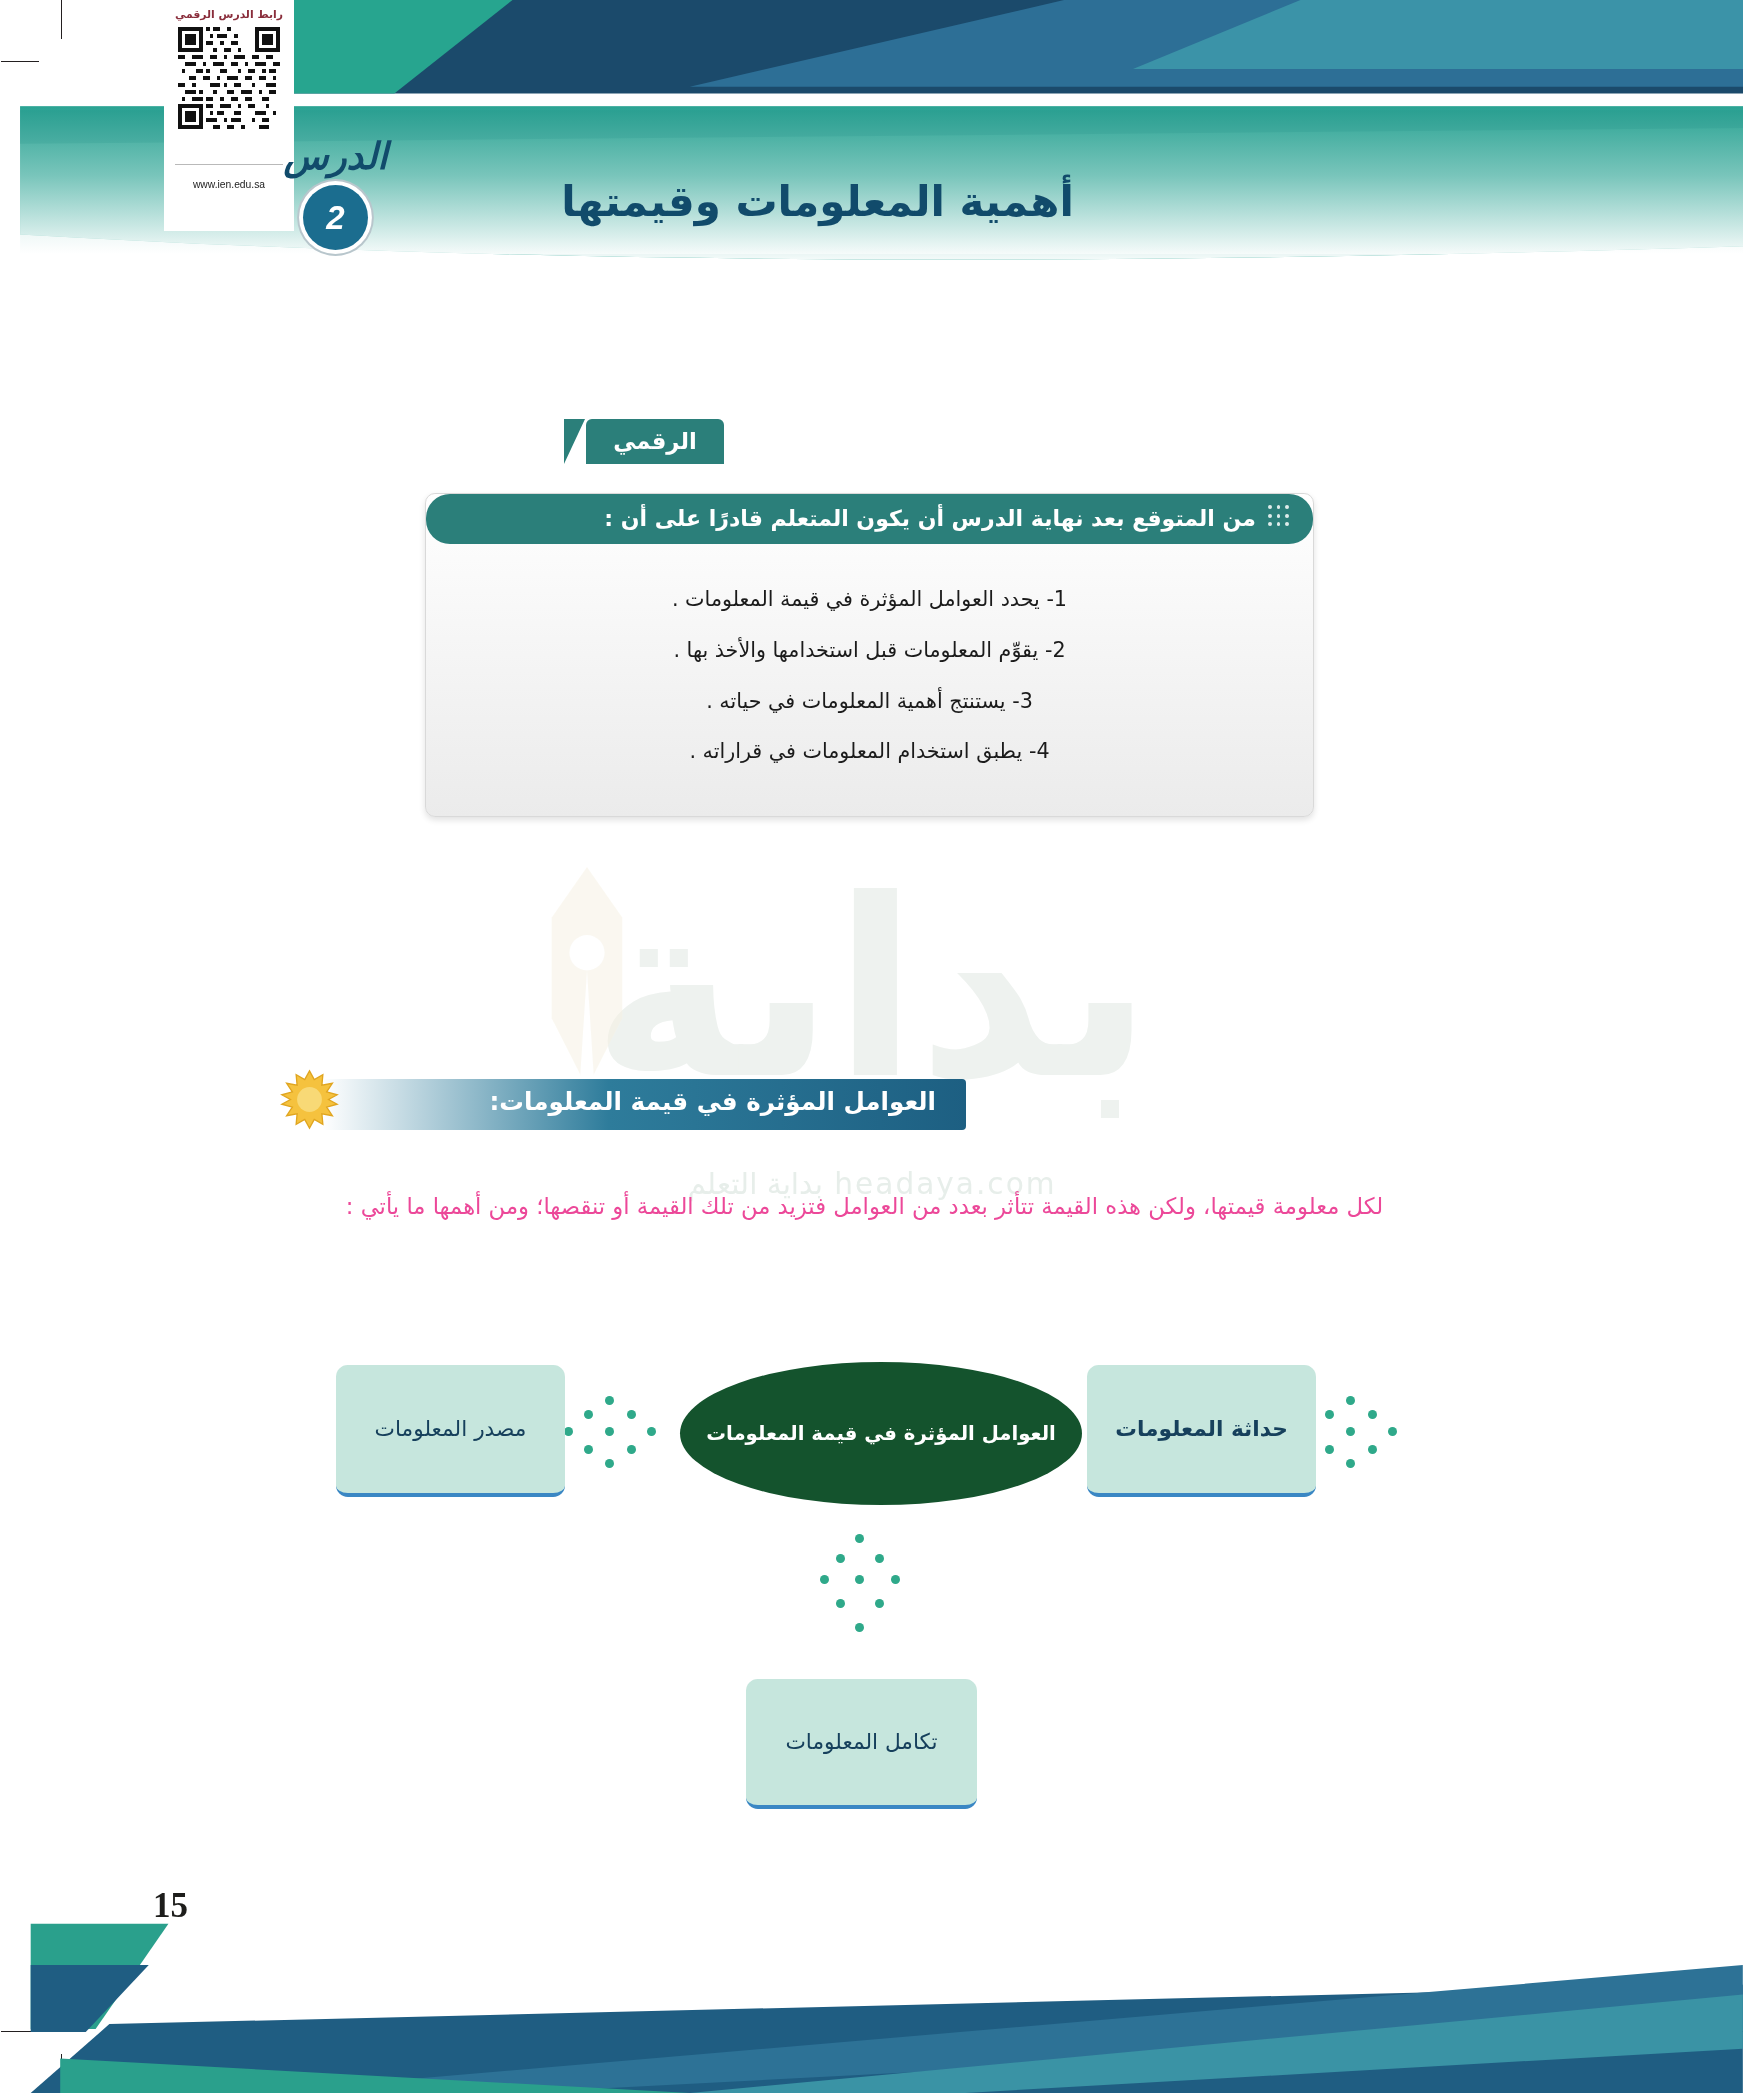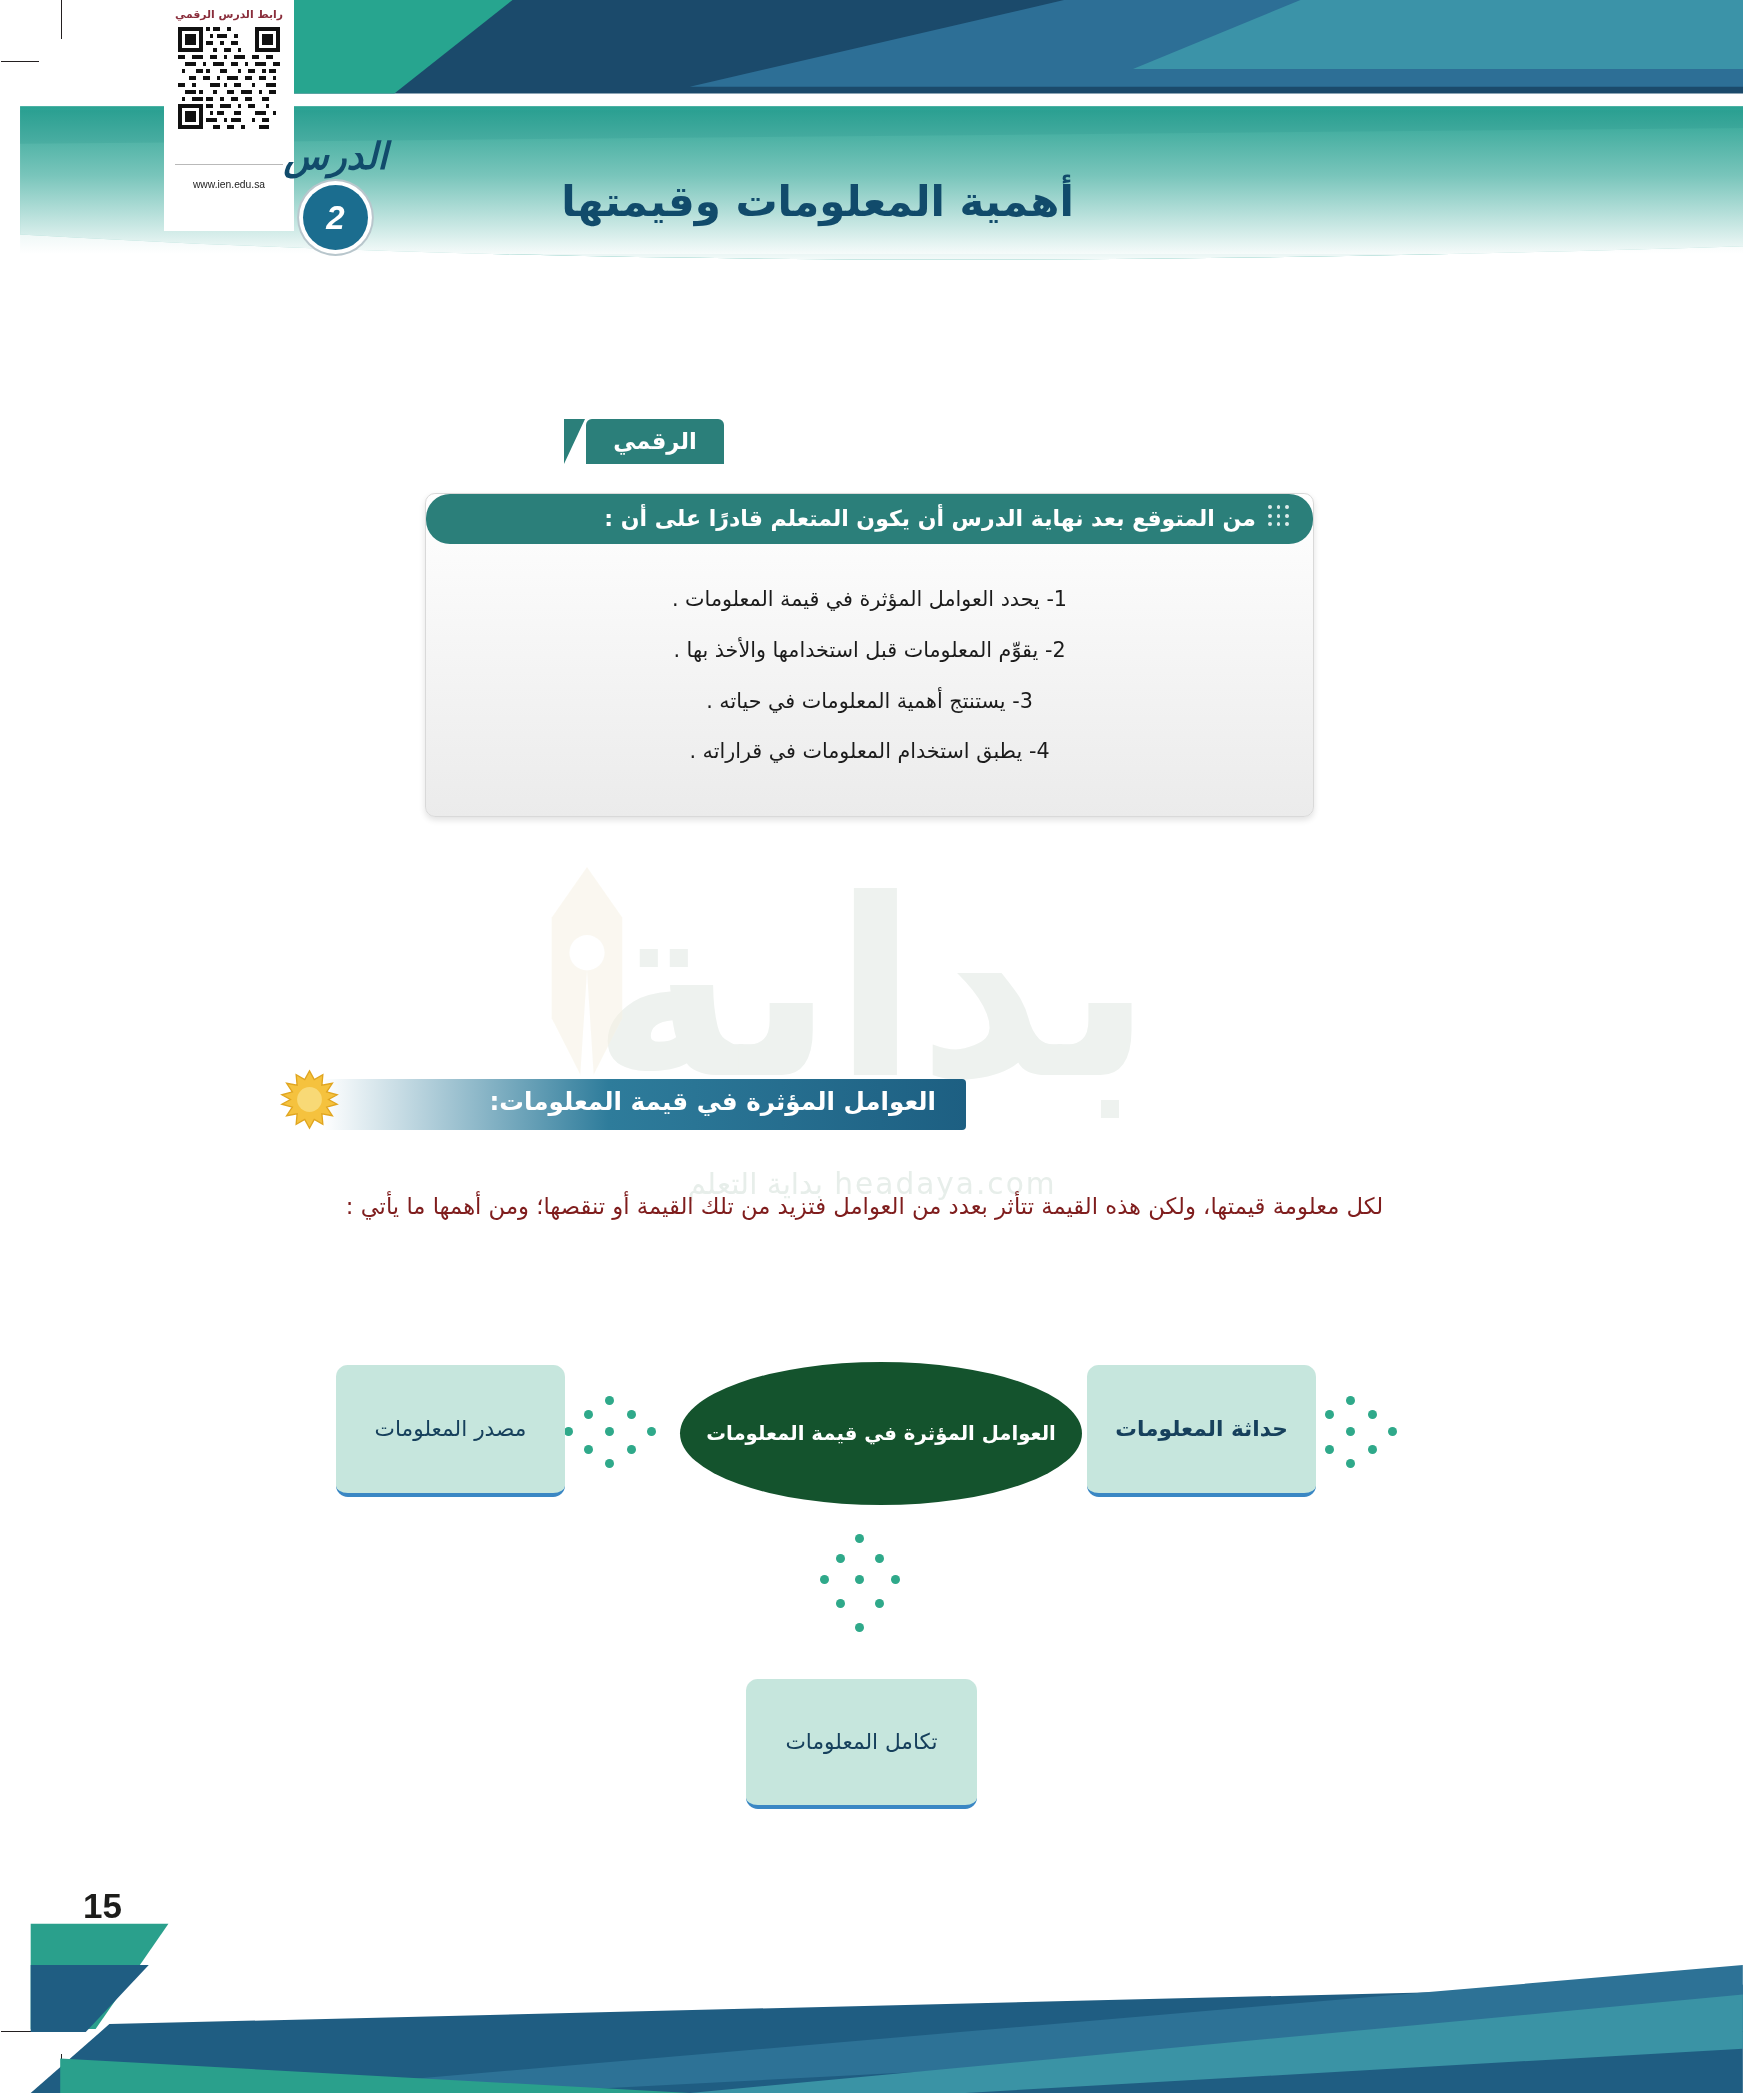--- a/index.html
+++ b/index.html
@@ -262,21 +262,21 @@
   
   .body-par {
     position: absolute;
     top: 1187px;
     right: 281px;
     width: 1197px;
     direction: rtl;
     text-align: center;
     font-size: 22.7px;
     line-height: 1.75;
-    color: #7f1d1d;
+    color: #ec4899;
     z-index: 2;
   }
   .ellipse-center {
     position: absolute;
     top: 1362px;
     right: 662px;
     width: 402px;
     height: 143px;
     background: #14532d;
     border-radius: 50%;
@@ -317,26 +317,26 @@
     position: absolute;
     width: 8.9px; height: 8.9px;
     border-radius: 50%;
     background: #2fa98a;
   }
 
   
   .page-num {
     position: absolute;
     bottom: 167px;
-    right: 1622px;
+    right: 1556px;
     font-size: 35px;
     font-weight: bold;
     color: #1d1d1b;
     z-index: 6;
-    font-family: Liberation Sans, sans-serif;
+    font-family: Liberation Serif, serif;
   }
   .bottom-banner {
     position: absolute;
     bottom: 0; left: 0;
     width: 1744px;
     height: 246px;
     overflow: hidden;
   }
 </style>
 </head>

